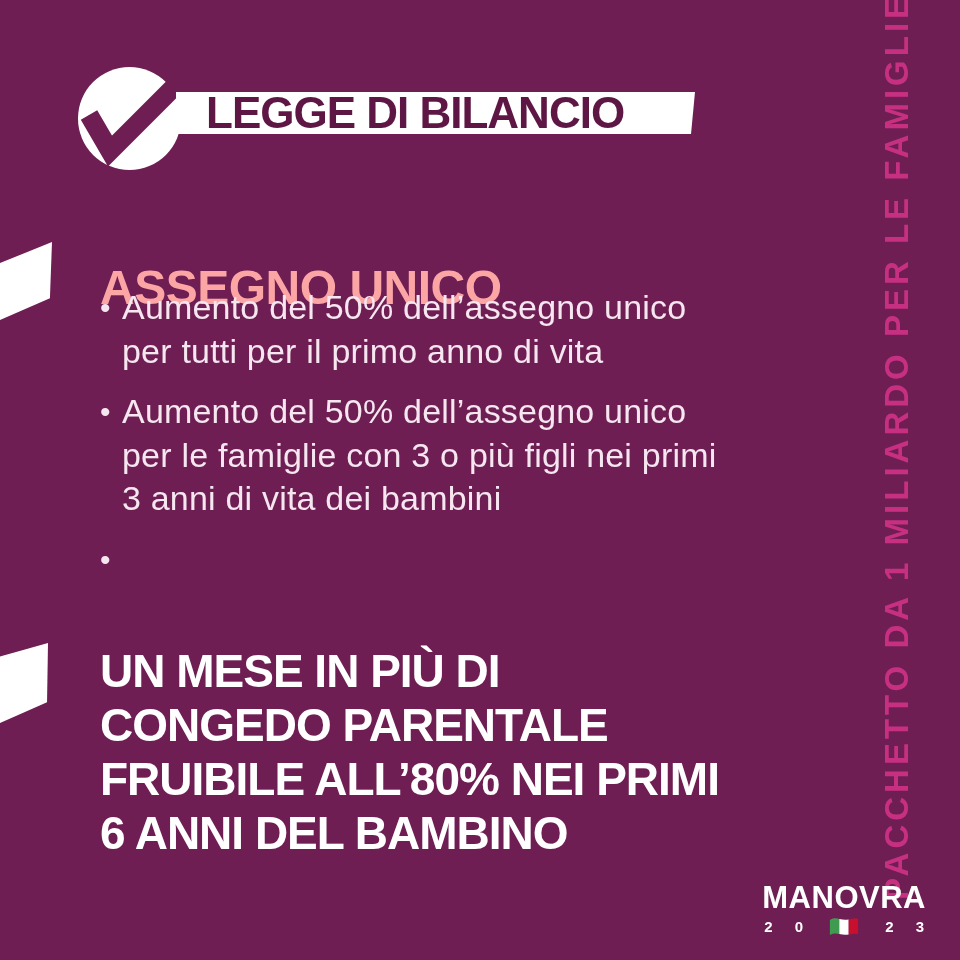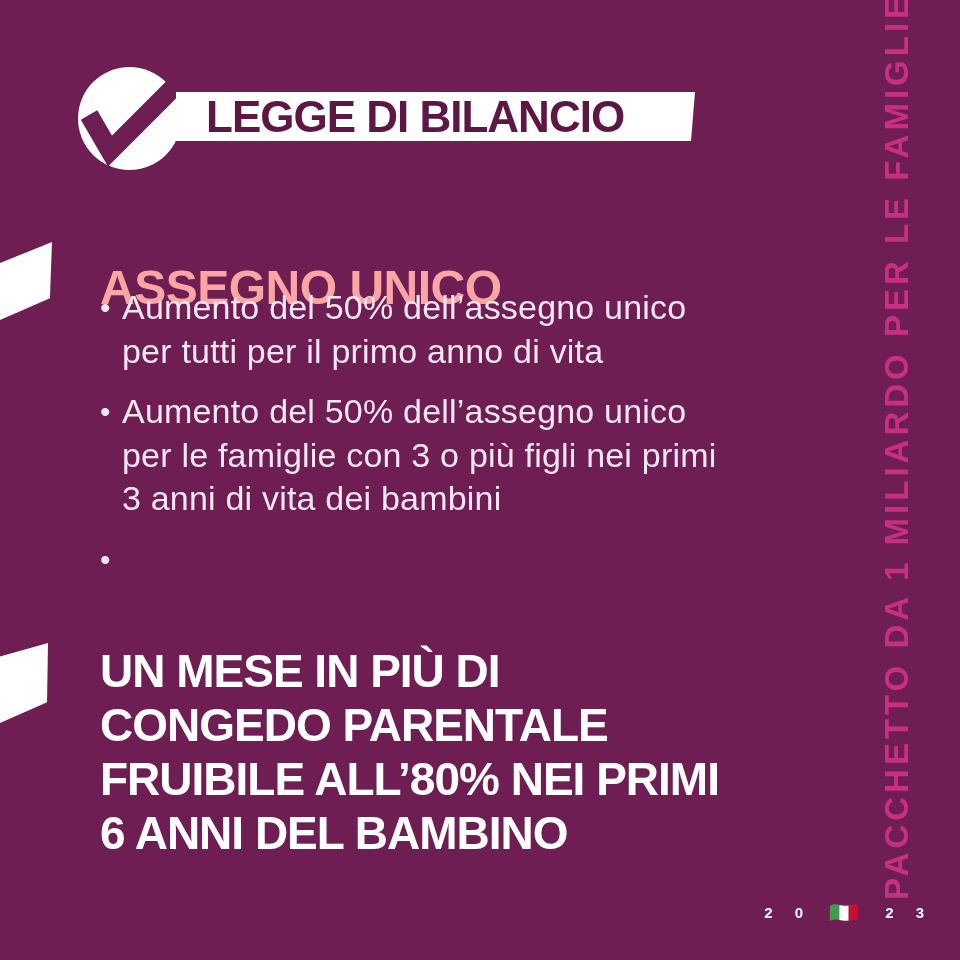--- a/index.html
+++ b/index.html
@@ -23,21 +23,21 @@
     background:#ffffff;
   }
   .check-badge svg{position:absolute;left:0;top:0;overflow:visible;}
   .kicker{
     position:absolute;left:206px;top:54px;
     font-size:37px;font-weight:500;letter-spacing:2px;
     color:#F9EFF6;white-space:nowrap;
   }
   .banner{
     position:absolute;left:176px;top:92px;
-    width:519px;height:49px;background:#ffffff;
+    width:519px;height:42px;background:#ffffff;
     clip-path:polygon(0 0,100% 0,calc(100% - 4px) 100%,0 100%);
     display:flex;align-items:center;
   }
   .banner-title{
     padding-left:30px;
     font-size:44px;font-weight:800;letter-spacing:-1px;
     color:#5E1745;white-space:nowrap;
   }
 
   
@@ -95,21 +95,21 @@
   
   .footer-brand{
     position:absolute;right:27px;top:882px;
     text-align:center;
   }
   .brand-name{
     font-size:31px;font-weight:800;letter-spacing:0.5px;
     color:#ffffff;line-height:1;white-space:nowrap;
   }
   .brand-year{
-    margin-top:20px;
+    margin-top:3px;
     display:flex;align-items:center;justify-content:flex-start;gap:16px;
   }
   .year-digits{
     font-size:15px;font-weight:700;color:#ffffff;
     letter-spacing:9px;text-indent:9px;white-space:nowrap;
   }
   .flag-icon{display:inline-block;}
 </style>
 </head>
 <body>
@@ -150,20 +150,21 @@
   </ul>
 
   <h2 class="big-heading">UN MESE IN PIÙ DI
 CONGEDO PARENTALE
 FRUIBILE ALL’80% NEI PRIMI
 6 ANNI DEL BAMBINO</h2>
 
   <div class="vertical-label">PACCHETTO DA 1 MILIARDO PER LE FAMIGLIE</div>
 
   <div class="footer-brand">
+    <div class="brand-name">MANOVRA</div>
     <div class="brand-year">
       <span class="year-digits">2 0</span>
       <svg class="flag-icon" width="32" height="21" viewBox="0 0 34 22" aria-hidden="true">
         <path d="M2 4 C6 2, 9 2, 12 3 L12 19 C9 18, 6 18, 2 20 Z" fill="#3E9B4F"></path>
         <path d="M12 3 C16 4, 19 4, 22 3.5 L22 19.5 C19 20, 16 20, 12 19 Z" fill="#ffffff"></path>
         <path d="M22 3.5 C26 3, 29 2, 32 3 L32 19 C29 18, 26 19, 22 19.5 Z" fill="#C8102E"></path>
       </svg>
       <span class="year-digits">2 3</span>
     </div>
   </div>

